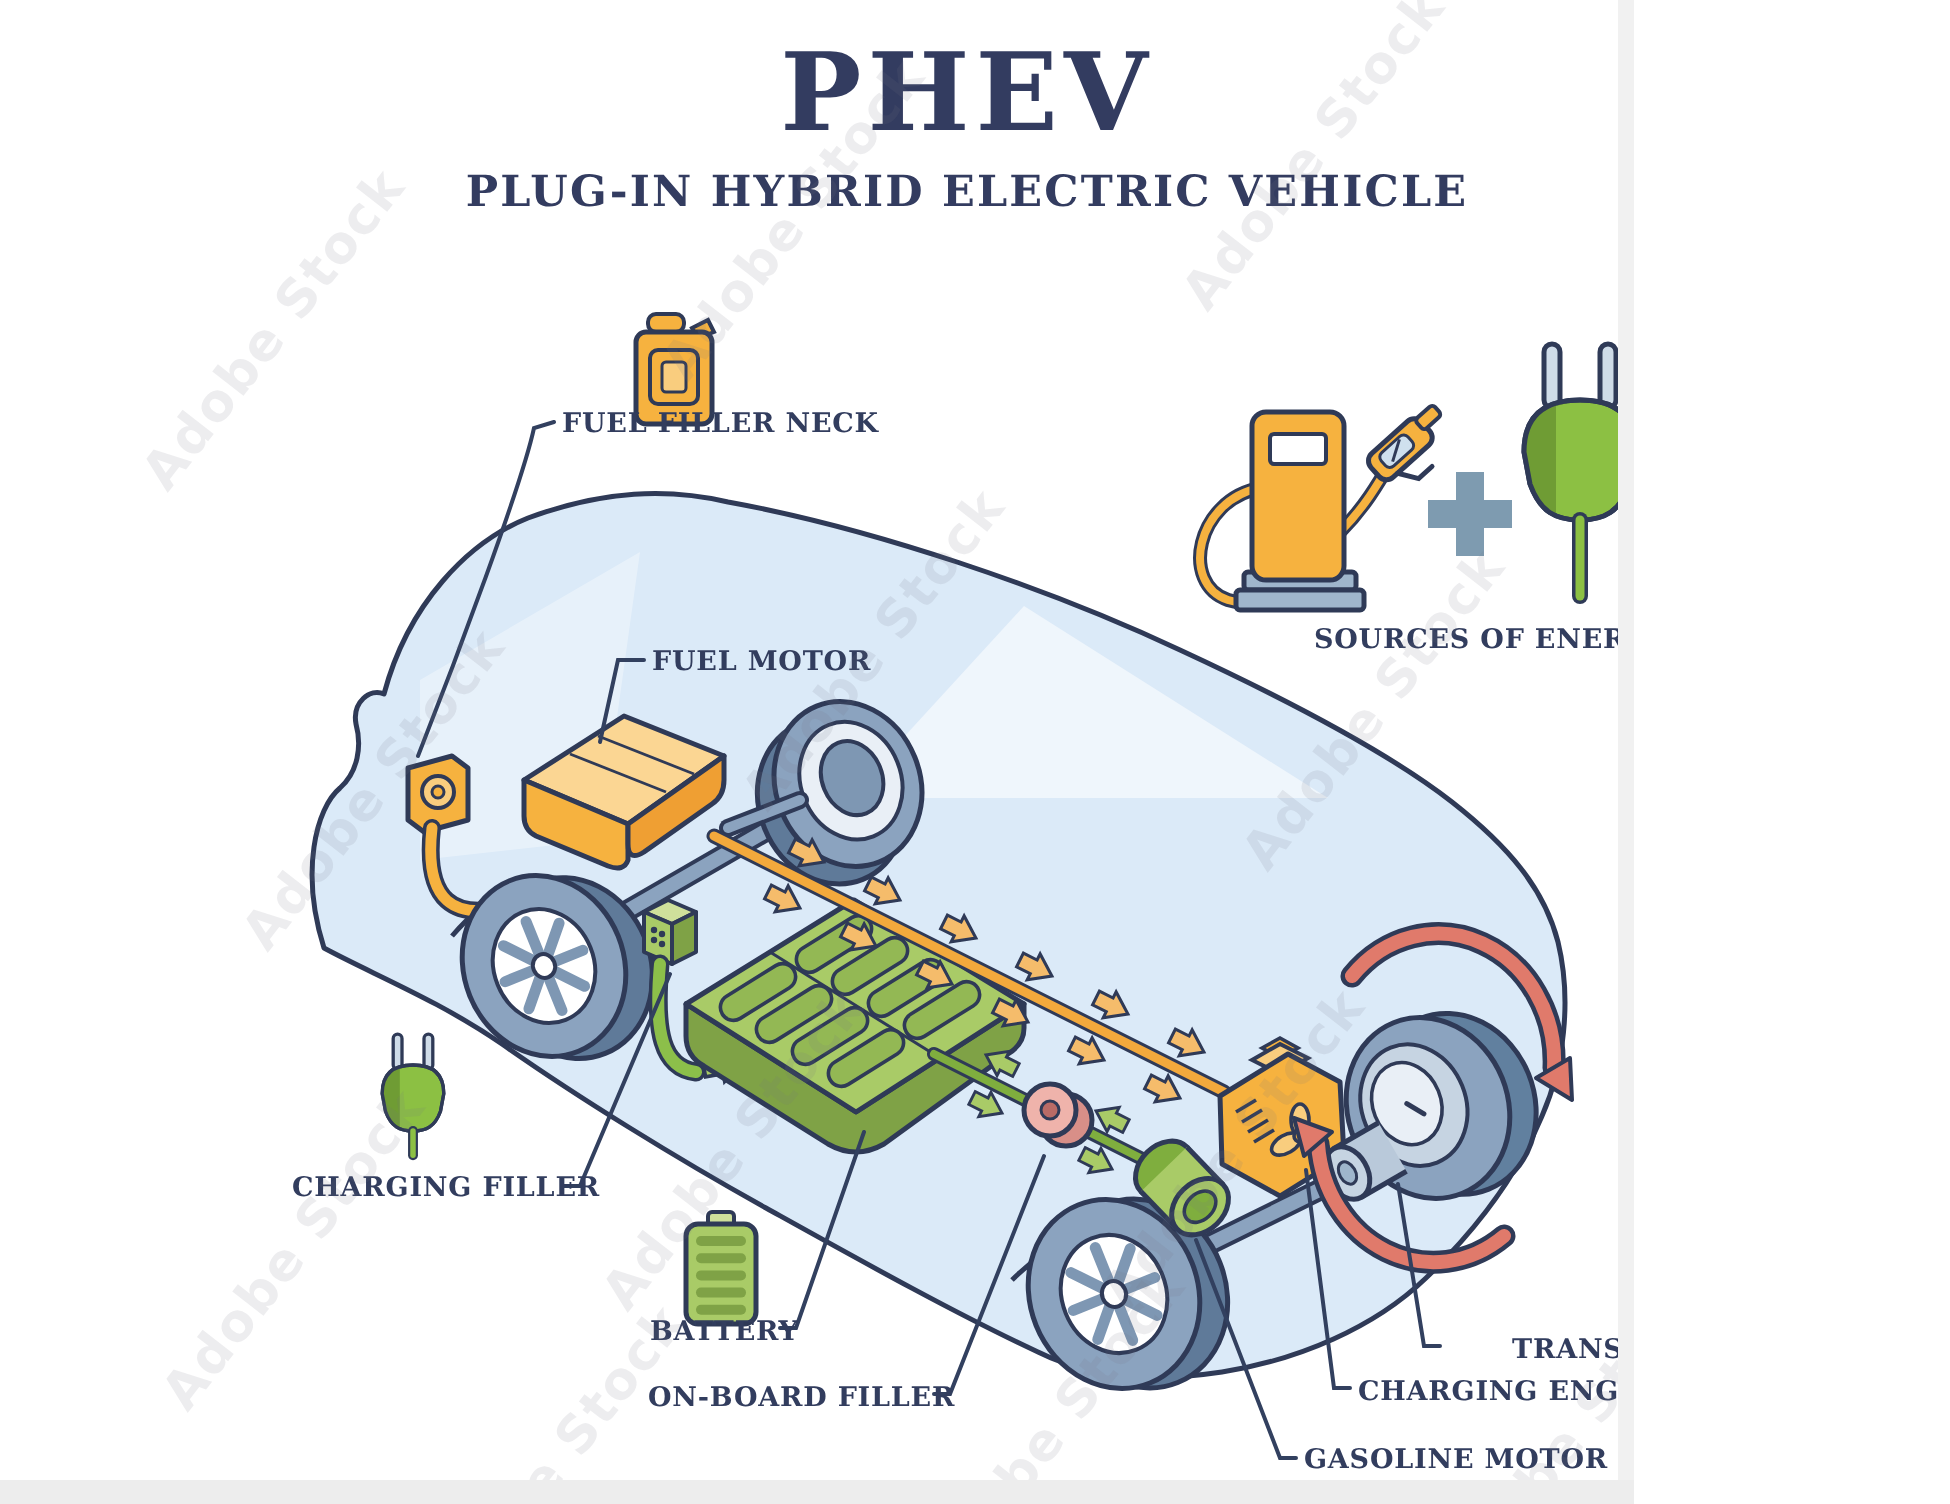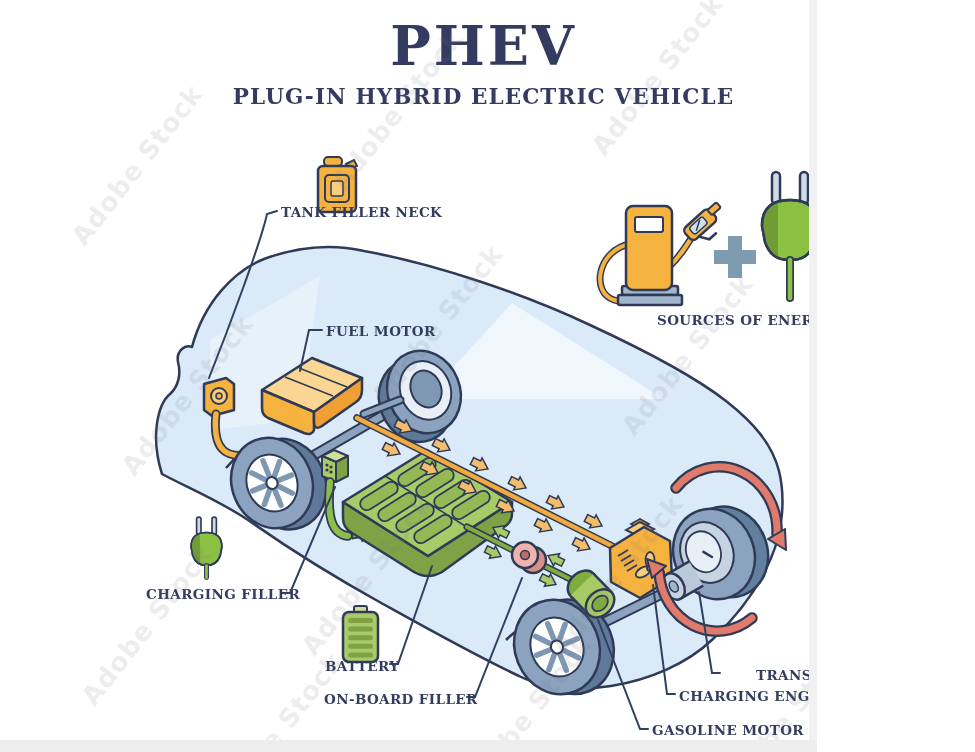--- a/index.html
+++ b/index.html
@@ -295,21 +295,21 @@
     <rect x="5" y="20.6" width="25" height="5" rx="2.5" fill="#7fa246"></rect>
     <rect x="5" y="29.2" width="25" height="5" rx="2.5" fill="#7fa246"></rect>
     <rect x="5" y="37.8" width="25" height="5" rx="2.5" fill="#7fa246"></rect>
     <rect x="5" y="46.4" width="25" height="5" rx="2.5" fill="#7fa246"></rect>
   </g>
 </svg>
 
 <div class="title">PHEV</div>
 <div class="subtitle">PLUG-IN HYBRID ELECTRIC VEHICLE</div>
 
-<div class="lbl" style="left:281px;top:204px">TANK FILLER NECK</div>
+<div class="lbl" style="left:281px;top:204px">FUEL FILLER NECK</div>
 <div class="lbl" style="left:326px;top:323px">FUEL MOTOR</div>
 <div class="lbl" style="left:657px;top:312px">SOURCES OF ENERGY</div>
 <div class="lbl" style="left:146px;top:586px">CHARGING FILLER</div>
 <div class="lbl" style="left:325px;top:658px">BATTERY</div>
 <div class="lbl" style="left:324px;top:691px">ON-BOARD FILLER</div>
 <div class="lbl" style="left:652px;top:722px">GASOLINE MOTOR</div>
 <div class="lbl" style="left:679px;top:688px">CHARGING ENGINE</div>
 <div class="lbl" style="left:756px;top:667px">TRANSMISSION</div>
 
 <div>

